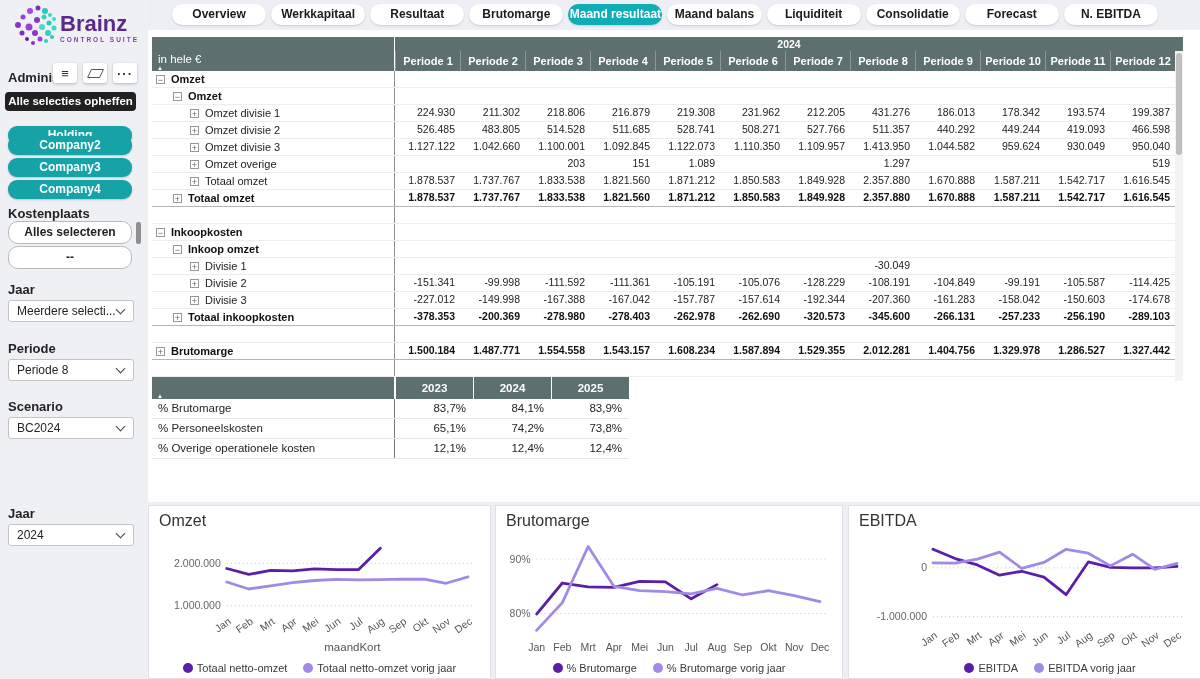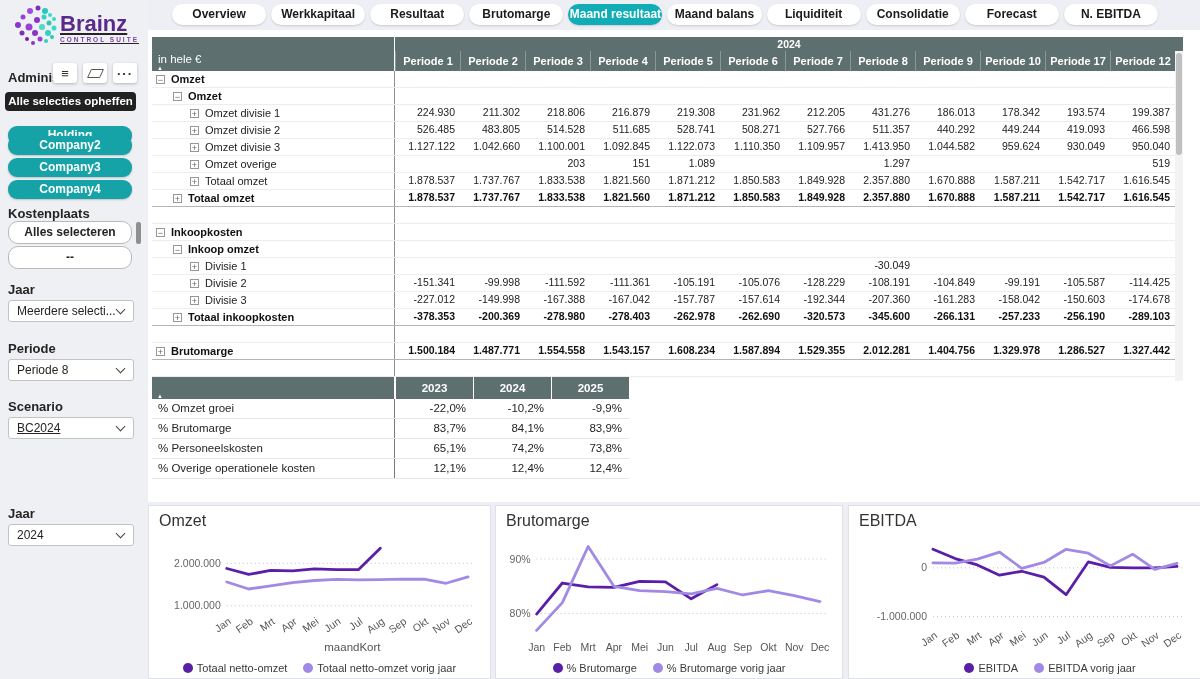--- a/index.html
+++ b/index.html
@@ -1,21 +1,21 @@
 <!DOCTYPE html>
 <html><head>
 <meta charset="utf-8">
 <style>
   html,body{margin:0;padding:0;}
   body{width:1200px;height:679px;position:relative;overflow:hidden;background:#edeff4;
        font-family:"Liberation Sans","DejaVu Sans",sans-serif;color:#252423;}
   
   .sidebar{position:absolute;left:0;top:0;width:148px;height:679px;background:#eef0f4;}
   .logo{position:absolute;left:10px;top:3px;display:flex;align-items:flex-start;}
-  .logo-text{margin-left:2px;margin-top:10px;text-decoration:underline;}
+  .logo-text{margin-left:2px;margin-top:10px;}
   .logo-name{font-size:22px;font-weight:700;color:#5a2a8a;line-height:22px;}
   .logo-sub{font-size:6.5px;letter-spacing:2px;color:#7d3fa8;font-weight:700;margin-top:1px;text-align:center;}
   .side-label{position:absolute;left:8px;font-size:13px;font-weight:700;color:#252423;}
   .icon-row{position:absolute;left:53px;top:63px;display:flex;gap:6px;}
   .icon-btn{width:24px;height:20px;background:#fff;border-radius:3px;box-shadow:0 1px 3px rgba(0,0,0,.25);
             display:flex;align-items:center;justify-content:center;font-size:13px;color:#333;}
   .eraser{width:11px;height:7px;border:1.5px solid #555;transform:skewX(-25deg);border-radius:1px;}
   .tooltip-btn{position:absolute;left:5px;top:92px;width:131px;height:19px;background:#212121;color:#fff;
                border-radius:4px;font-size:11.5px;font-weight:700;text-align:center;line-height:19px;}
   .teal-btn{position:absolute;left:8px;width:124px;height:19px;background:#16a3a8;color:#fff;border-radius:9px;
@@ -131,21 +131,21 @@
     <span class="chev"></span>
   </div>
 
   <div class="side-label" style="top:341px;">Periode</div>
   <div class="dropdown" style="top:359px;">
     <span>Periode 8</span>
     <span class="chev"></span>
   </div>
 
   <div class="side-label" style="top:399px;">Scenario</div>
-  <div class="dropdown" style="top:417px;text-decoration:underline;">
+  <div class="dropdown" style="top:417px;">
     <span>BC2024</span>
     <span class="chev"></span>
   </div>
 
   <div class="side-label" style="top:506px;">Jaar</div>
   <div class="dropdown" style="top:524px;">
     <span>2024</span>
     <span class="chev"></span>
   </div>
 </div>
@@ -178,21 +178,21 @@
         <div class="hdr-cell">Periode 1</div>
         <div class="hdr-cell">Periode 2</div>
         <div class="hdr-cell">Periode 3</div>
         <div class="hdr-cell">Periode 4</div>
         <div class="hdr-cell">Periode 5</div>
         <div class="hdr-cell">Periode 6</div>
         <div class="hdr-cell">Periode 7</div>
         <div class="hdr-cell">Periode 8</div>
         <div class="hdr-cell">Periode 9</div>
         <div class="hdr-cell">Periode 10</div>
-        <div class="hdr-cell">Periode 17</div>
+        <div class="hdr-cell">Periode 11</div>
         <div class="hdr-cell">Periode 12</div>
       </div>
   </div>
   <div id="main-rows">
       <div class="mrow bold">
         <div class="mlabel" style="padding-left: 4px;">
           <span class="tree">−</span>
           <span class="lbl">Omzet</span>
         </div>
         <div class="mcell"></div>
@@ -498,26 +498,20 @@
     <div class="phdr-corner">
       <span class="sort">▲</span>
     </div>
     <div id="year-headers" style="display:flex;">
         <div class="phdr-cell">2023</div>
         <div class="phdr-cell">2024</div>
         <div class="phdr-cell">2025</div>
       </div>
   </div>
   <div id="pct-rows">
-      <div class="prow">
-        <div class="plabel">% Omzet groei</div>
-        <div class="pcell">-22,0%</div>
-        <div class="pcell">-10,2%</div>
-        <div class="pcell">-9,9%</div>
-      </div>
       <div class="prow">
         <div class="plabel">% Brutomarge</div>
         <div class="pcell">83,7%</div>
         <div class="pcell">84,1%</div>
         <div class="pcell">83,9%</div>
       </div>
       <div class="prow">
         <div class="plabel">% Personeelskosten</div>
         <div class="pcell">65,1%</div>
         <div class="pcell">74,2%</div>

